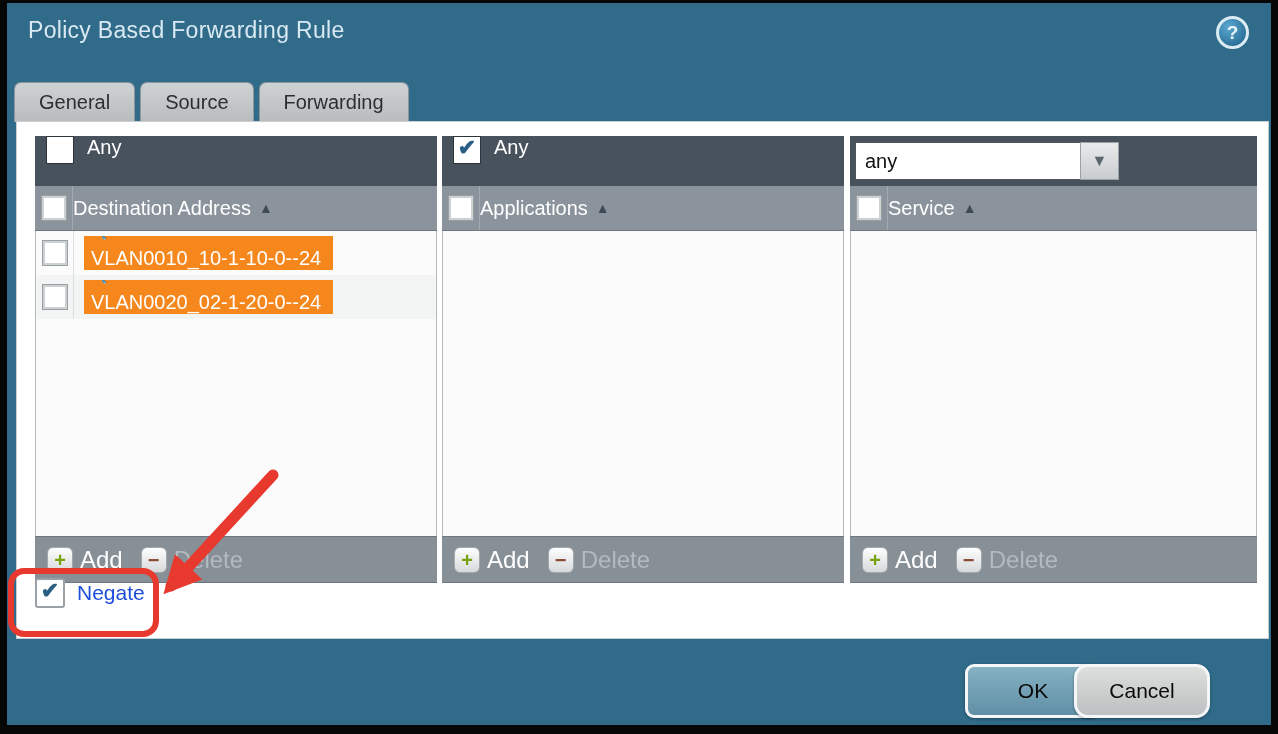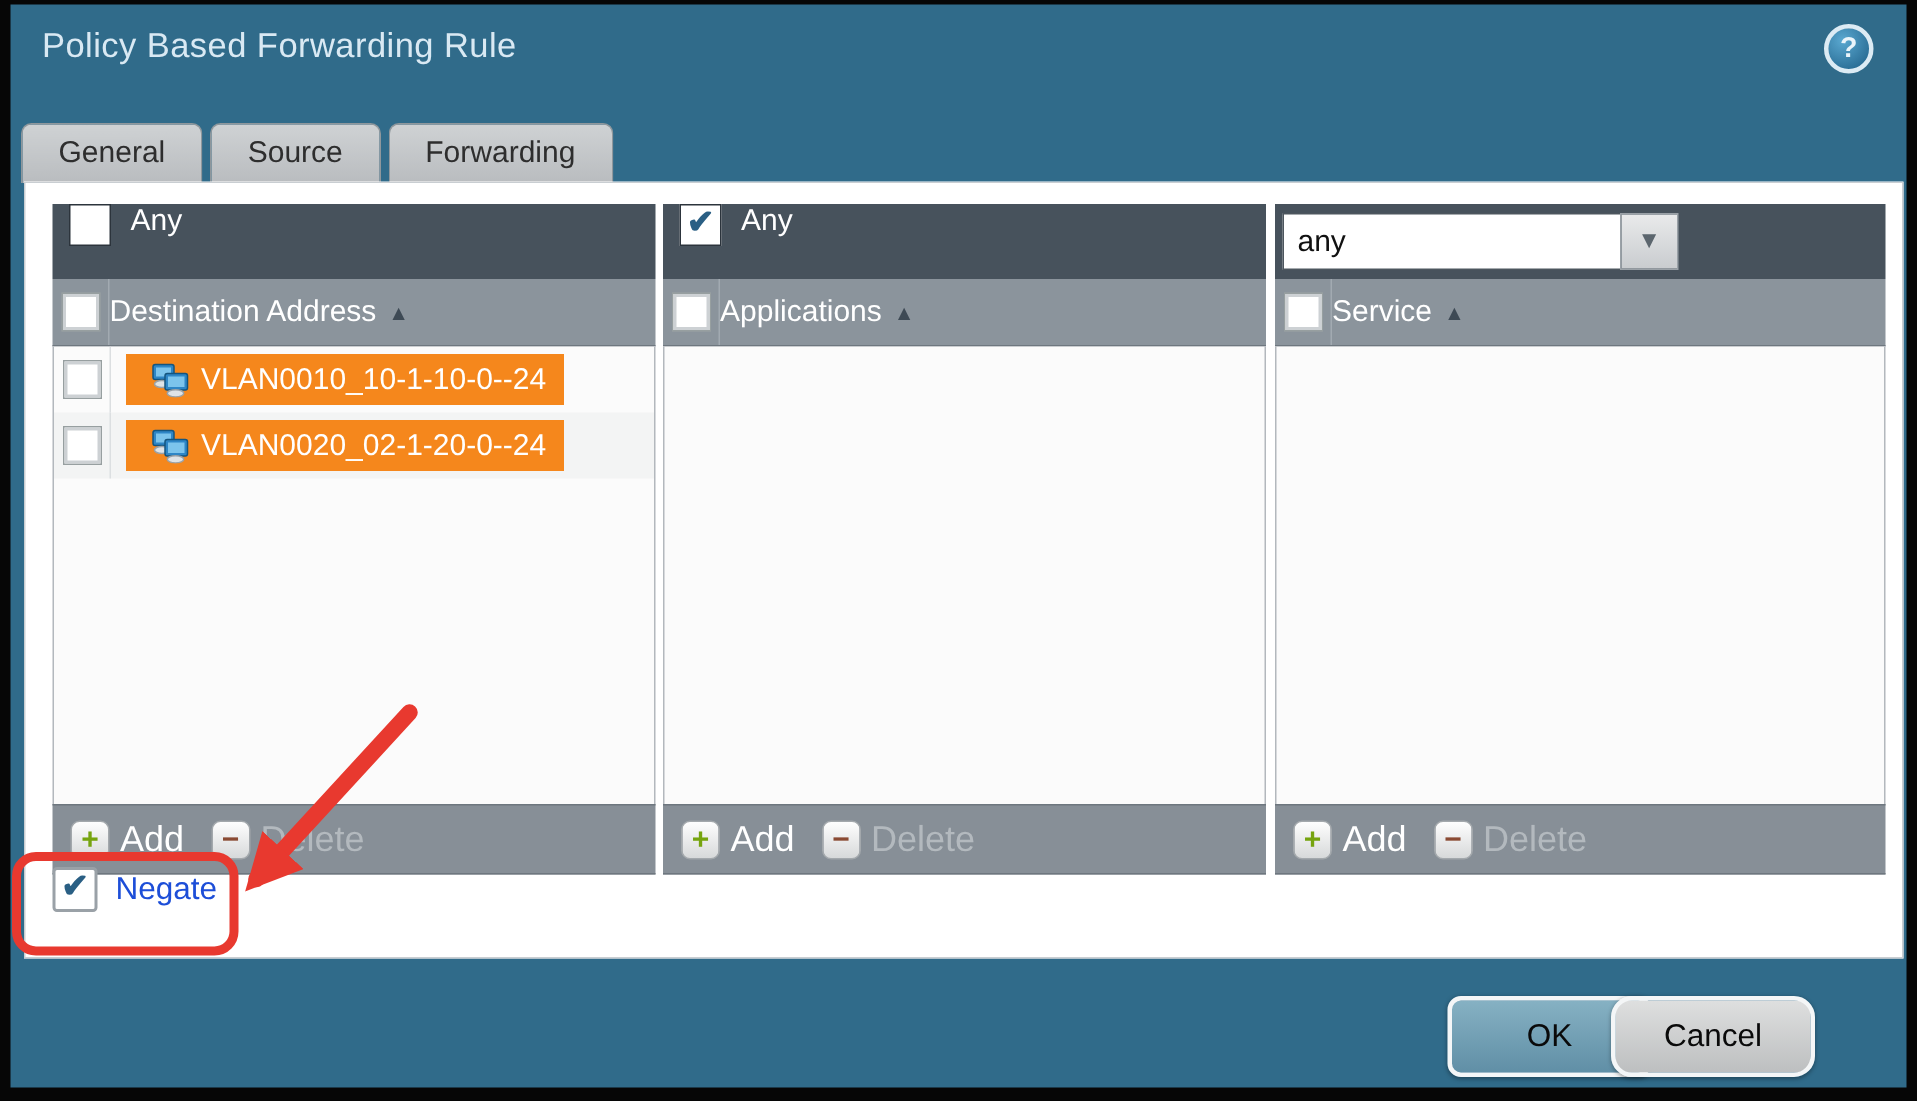--- a/index.html
+++ b/index.html
@@ -37,22 +37,22 @@
              display:flex;align-items:center;flex:none;color:#fff;font-size:20px;}
   .sub-cbcell{width:37px;display:flex;justify-content:center;align-items:center;flex:none;
               border-right:1px solid #a2aab1;height:100%;}
   .sub-label{display:flex;align-items:center;gap:8px;}
   .sort{font-size:14px;color:#3e4a55;}
   .list{flex:1;background:#fbfbfb;border-left:1px solid #b3b8bd;border-right:1px solid #b3b8bd;overflow:hidden;}
   .row{height:44px;display:flex;align-items:center;}
   .row:nth-child(2){background:#f3f4f4;}
   .row-cbcell{width:37px;height:100%;display:flex;justify-content:center;align-items:center;flex:none;
               border-right:1px solid #dcdfe1;}
-  .chip{margin-left:10px;height:34px;background:#f5871c;display:inline-flex;align-items:center;
-        padding:0 12px 0 17px;color:#fff;font-size:20px;gap:7px;}
+  .chip{margin-left:10px;height:34px;background:#f5871c;display:inline-flex;
+        padding:0 12px 0 7px;color:#fff;font-size:20px;gap:7px;flex-direction:column;}
   .actions{height:45px;background:#878f97;border-top:1px solid #6e777f;border-bottom:1px solid #6e777f;
            display:flex;align-items:center;gap:18px;padding-left:12px;flex:none;}
   .act{display:flex;align-items:center;gap:7px;cursor:pointer;}
   .act-icon{width:24px;height:24px;border-radius:6px;border:1px solid #a3a8ac;
             background:linear-gradient(#fefefe,#d7d9da);display:flex;align-items:center;justify-content:center;
             font-size:20px;font-weight:bold;line-height:1;}
   .plus{color:#76a40f;}
   .minus{color:#8a4a33;}
   .act-label{font-size:24px;color:#fff;}
   .act.disabled{cursor:default;}

